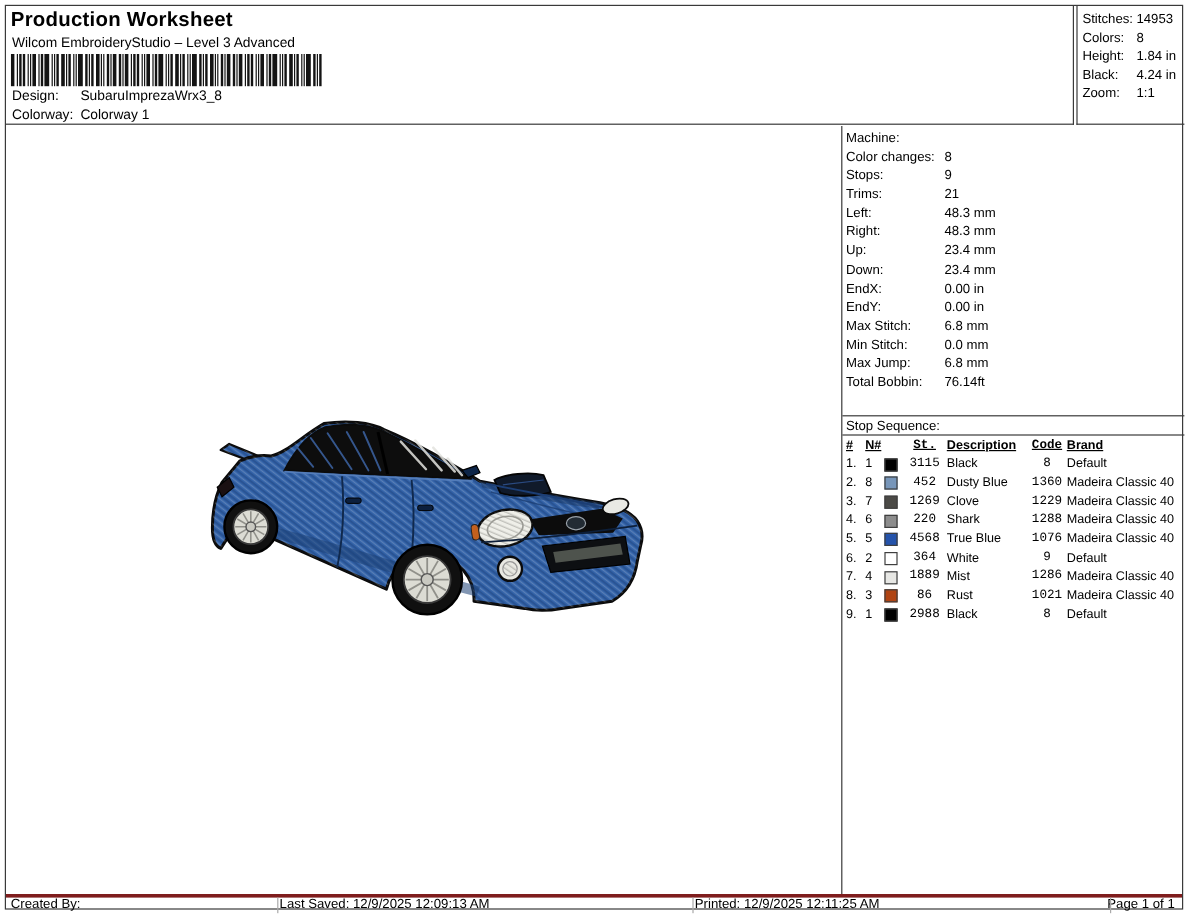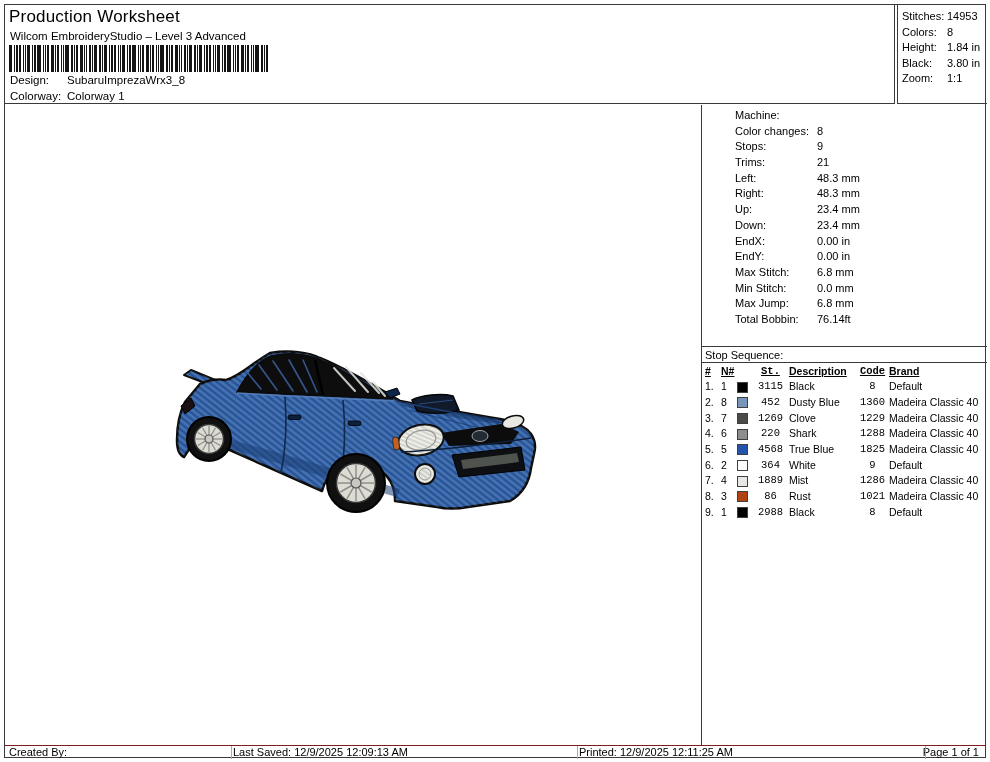--- a/index.html
+++ b/index.html
@@ -2,50 +2,50 @@
 <html><head>
 <meta charset="utf-8">
 <style>
   * { margin:0; padding:0; box-sizing:border-box; }
   html,body { width:990px; height:762px; background:#ffffff; }
   body { font-family:"Liberation Sans", sans-serif; color:#000; position:relative; }
   .sheet { position:absolute; left:4px; top:4px; width:982px; height:754px; border:1px solid #3a3a3a; background:#fff; }
 
   
   .hdr { position:absolute; left:0; top:0; width:890px; height:99px; border-right:1px solid #3a3a3a; border-bottom:1px solid #3a3a3a; }
-  .title { position:absolute; left:4px; top:2px; font-size:17px; font-weight:normal; letter-spacing:.2px; }
+  .title { position:absolute; left:4px; top:2px; font-size:17px; font-weight:bold; letter-spacing:.2px; }
   .subtitle { position:absolute; left:5px; top:25px; font-size:11.5px; }
   .barcode { position:absolute; left:4px; top:40px; width:262px; height:27px; }
   .hdr-fields { position:absolute; left:5px; top:67px; font-size:11.5px; }
   .hdr-field { display:grid; grid-template-columns:57px auto; height:16px; line-height:16px; }
 
   
   .sumbox { position:absolute; left:892px; top:0; width:90px; height:99px; border-left:1px solid #3a3a3a; border-bottom:1px solid #3a3a3a; padding:4px 0 0 4px; font-size:11px; }
   .sum-row { display:grid; grid-template-columns:45px auto; height:15.6px; line-height:15.6px; }
 
   
   .main { position:absolute; left:0; top:100px; width:696px; height:640px; background:#fff; }
   .carwrap { position:absolute; left:164px; top:235px; width:370px; height:176px; }
   .carwrap svg { width:100%; height:100%; display:block; }
 
   
   .panel { position:absolute; left:696px; top:100px; width:286px; height:640px; border-left:1px solid #3a3a3a; font-size:11px; }
-  .mi { padding:3px 0 0 3px;margin-left:30px; }
+  .mi { padding:3px 0 0 3px; }
   .mi-row { display:grid; grid-template-columns:82px auto; height:15.7px; line-height:15.7px; }
   .ss-title { border-top:1px solid #3a3a3a; border-bottom:1px solid #3a3a3a; height:17px; line-height:16px; padding-left:3px; margin-top:18px; }
   .ss-table { padding:1px 0 0 3px; }
   .ss-row { display:grid; grid-template-columns:14px 14px 15px 33px 67px 29px auto; column-gap:2px; height:15.7px; line-height:15.7px; align-items:center; font-size:10.5px; }
   .ss-head { font-weight:bold; }
   .ss-head span { text-decoration:underline; }
   .c-st, .c-code { text-align:center;font-family:Liberation Mono, monospace; }
   .swatch { width:11px; height:11px; border:1px solid #3f3f3f; background:#000;
             background-image:repeating-linear-gradient(90deg, rgba(0,0,0,.10) 0 1px, rgba(255,255,255,.10) 1px 3px); }
 
   
-  .footer { position:absolute; left:0; top:740px; width:980px; height:13px; border-top:1px solid #7f1d1d; font-size:11px; }
+  .footer { position:absolute; left:0; top:740px; width:980px; height:13px; border-top:3px solid #7f1d1d; font-size:11px; }
   .footer span { position:absolute; top:0; line-height:13px; white-space:nowrap; }
   .f-created { left:4px; }
   .f-saved { left:228px; }
   .f-printed { left:574px; }
   .f-page { right:6px;margin-left:21px; }
   .f-sep { position:absolute; top:0; width:1px; height:13px; background:#aaa; }
 </style>
 </head>
 <body>
 
@@ -164,21 +164,21 @@
         <span>8</span>
       </div>
 
       <div class="sum-row">
         <span>Height:</span>
         <span>1.84 in</span>
       </div>
 
       <div class="sum-row">
         <span>Black:</span>
-        <span>3.80 in</span>
+        <span>4.24 in</span>
       </div>
 
       <div class="sum-row">
         <span>Zoom:</span>
         <span>1:1</span>
       </div>
     </div>
 
   <div class="main">
     <div class="carwrap">
@@ -409,21 +409,21 @@
             <span class="c-code">1288</span>
             <span>Madeira Classic 40</span>
           </div>
 
           <div class="ss-row">
             <span>5.</span>
             <span>5</span>
             <span class="swatch" style="background: rgb(36, 83, 171);"></span>
             <span class="c-st">4568</span>
             <span>True Blue</span>
-            <span class="c-code">1825</span>
+            <span class="c-code">1076</span>
             <span>Madeira Classic 40</span>
           </div>
 
           <div class="ss-row">
             <span>6.</span>
             <span>2</span>
             <span class="swatch" style="background: rgb(255, 255, 255);"></span>
             <span class="c-st">364</span>
             <span>White</span>
             <span class="c-code">9</span>

